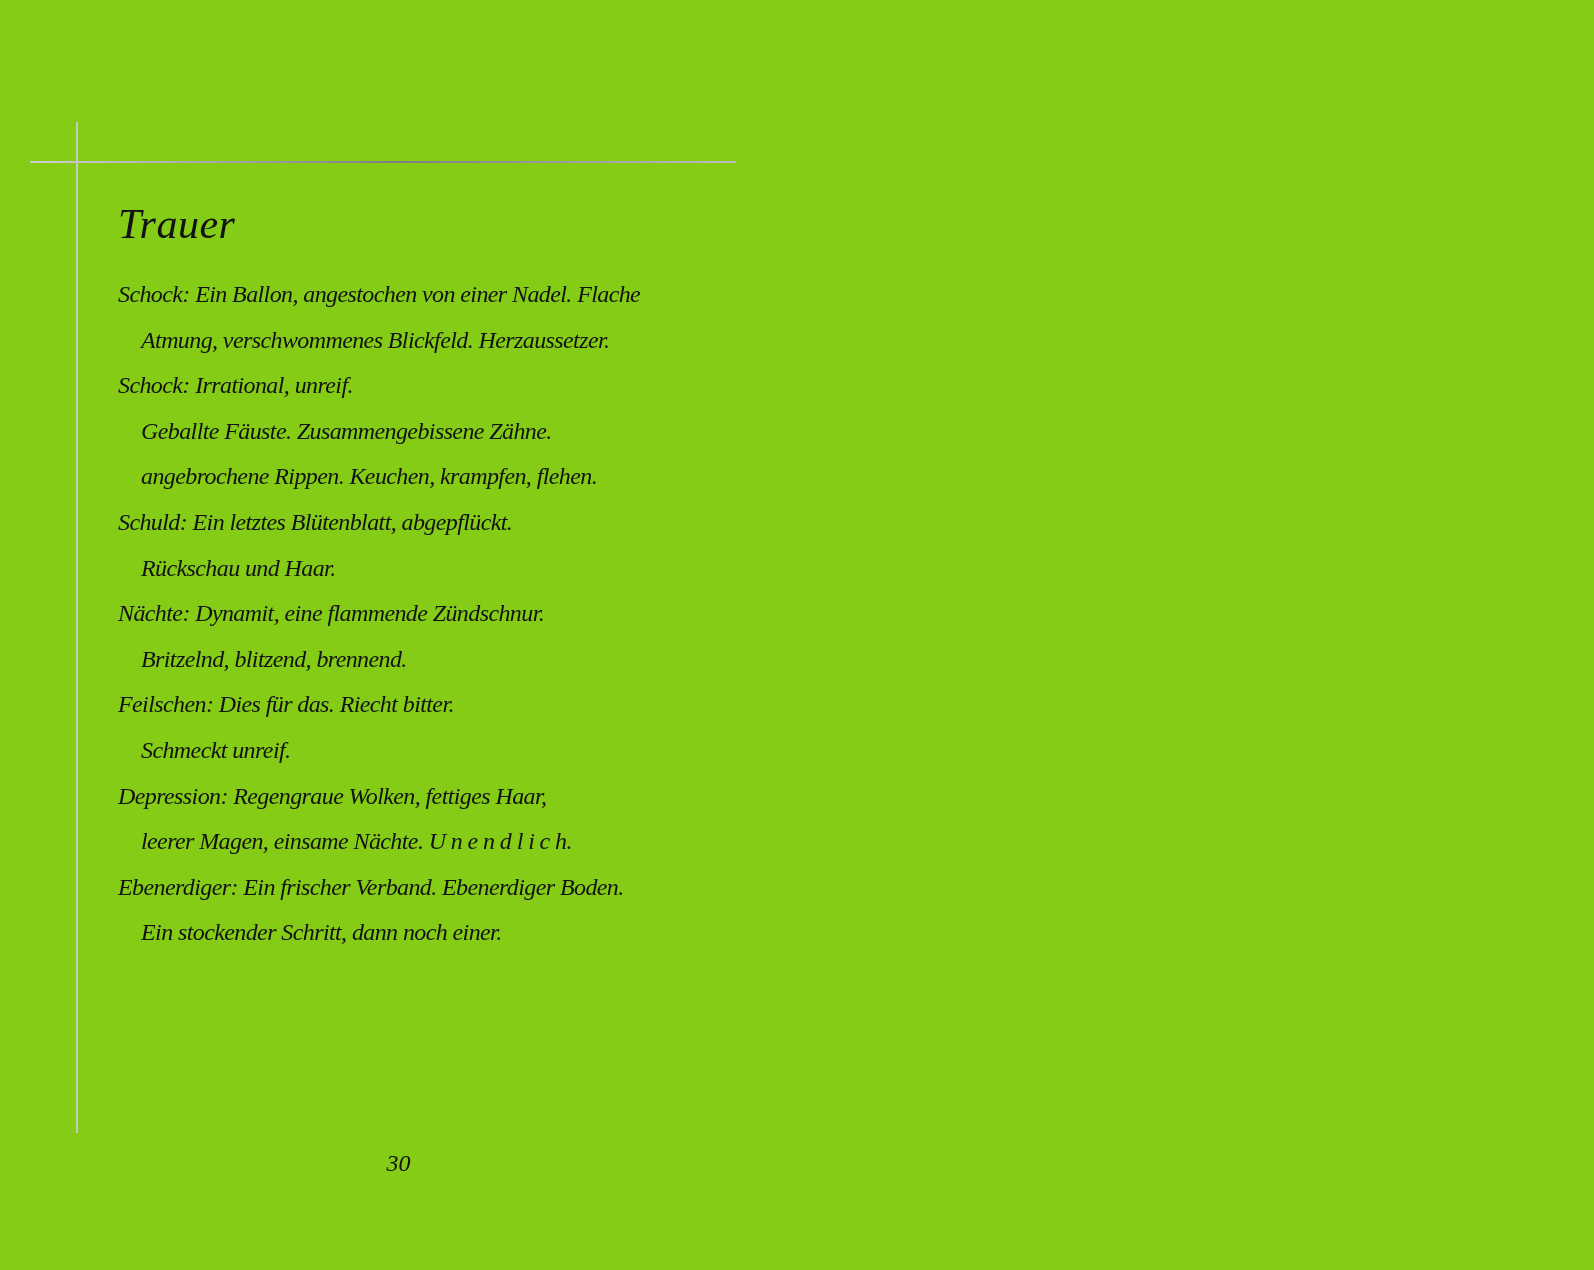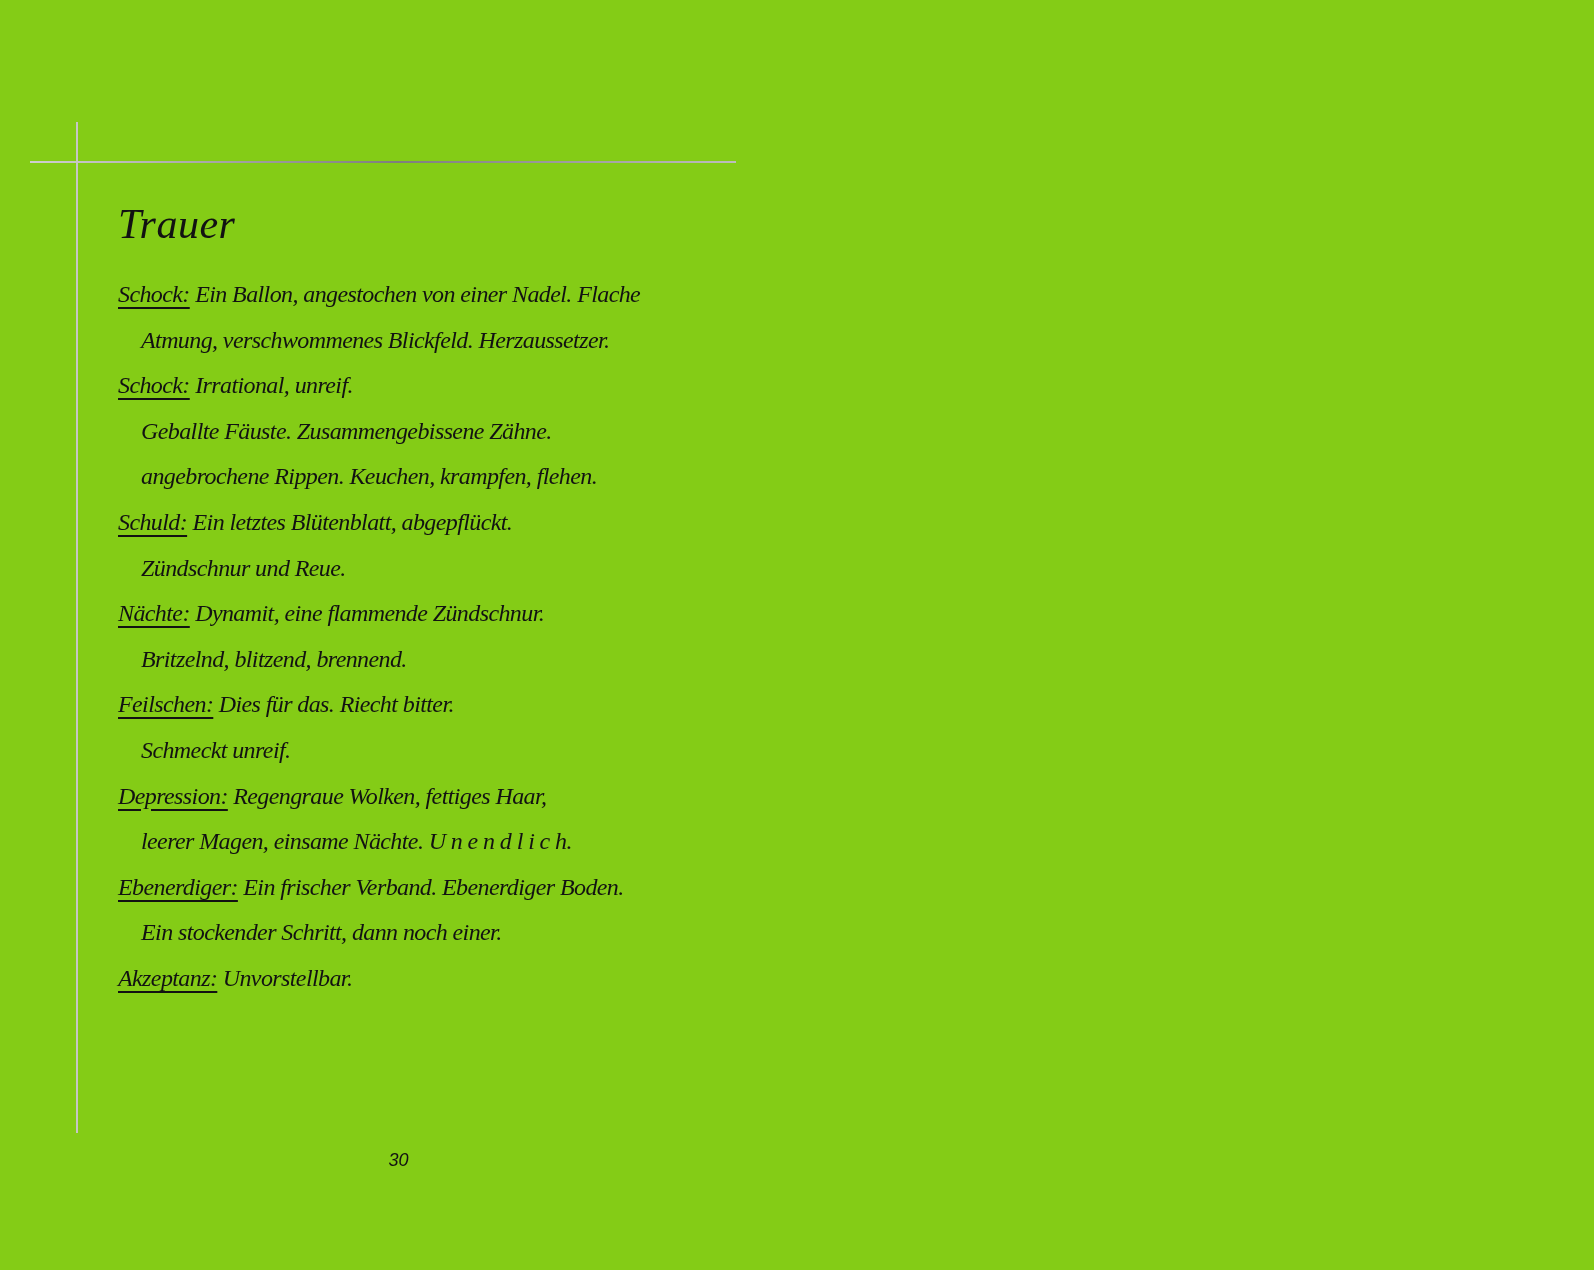--- a/index.html
+++ b/index.html
@@ -47,65 +47,63 @@
     position: absolute;
     left: 118px; top: 272px;
     width: 640px;
     font-size: 24px;
     letter-spacing: -0.6px;
     line-height: 45.6px;
     white-space: nowrap;
   }
   .hw-line.cont { padding-left: 23px; }
   .term {
-    text-decoration: underline;
     text-decoration-thickness: 1.5px;
     text-underline-offset: 5px;
     margin-top: 44px;
   }
 
   
   .folio {
     position: absolute;
     top: 1150px;
     text-align: center;
   }
   .folio-left {
     left: 0; width: 797px;
-    font-family: Liberation Sans, sans-serif;
+    font-family: Liberation Serif, serif;
     font-style: italic;
-    font-size: 18px;
+    font-size: 24px;
   }
 </style>
 </head>
 <body>
 
 <div class="spread">
 
   <section class="page page-left">
     <div class="rule-h"></div>
     <div class="rule-v"></div>
     <h1 class="hw left-title">Trauer</h1>
     <div class="hw entries">
         <div class="hw-line"><span class="term">Schock:</span> Ein Ballon, angestochen von einer Nadel. Flache</div>
         <div class="hw-line cont">Atmung, verschwommenes Blickfeld. Herzaussetzer.</div>
         <div class="hw-line"><span class="term">Schock:</span> Irrational, unreif.</div>
         <div class="hw-line cont">Geballte Fäuste. Zusammengebissene Zähne.</div>
         <div class="hw-line cont">angebrochene Rippen. Keuchen, krampfen, flehen.</div>
         <div class="hw-line"><span class="term">Schuld:</span> Ein letztes Blütenblatt, abgepflückt.</div>
-        <div class="hw-line cont">Zündschnur und Reue.</div>
+        <div class="hw-line cont">Rückschau und Haar.</div>
         <div class="hw-line"><span class="term">Nächte:</span> Dynamit, eine flammende Zündschnur.</div>
         <div class="hw-line cont">Britzelnd, blitzend, brennend.</div>
         <div class="hw-line"><span class="term">Feilschen:</span> Dies für das. Riecht bitter.</div>
         <div class="hw-line cont">Schmeckt unreif.</div>
         <div class="hw-line"><span class="term">Depression:</span> Regengraue Wolken, fettiges Haar,</div>
         <div class="hw-line cont">leerer Magen, einsame Nächte. U n e n d l i c h.</div>
         <div class="hw-line"><span class="term">Ebenerdiger:</span> Ein frischer Verband. Ebenerdiger Boden.</div>
         <div class="hw-line cont">Ein stockender Schritt, dann noch einer.</div>
-        <div class="hw-line"><span class="term">Akzeptanz:</span> Unvorstellbar.</div>
       </div>
     <div class="folio folio-left hw">30</div>
   </section>
 
   <section class="page page-right">
     
     
     
     
   </section>

